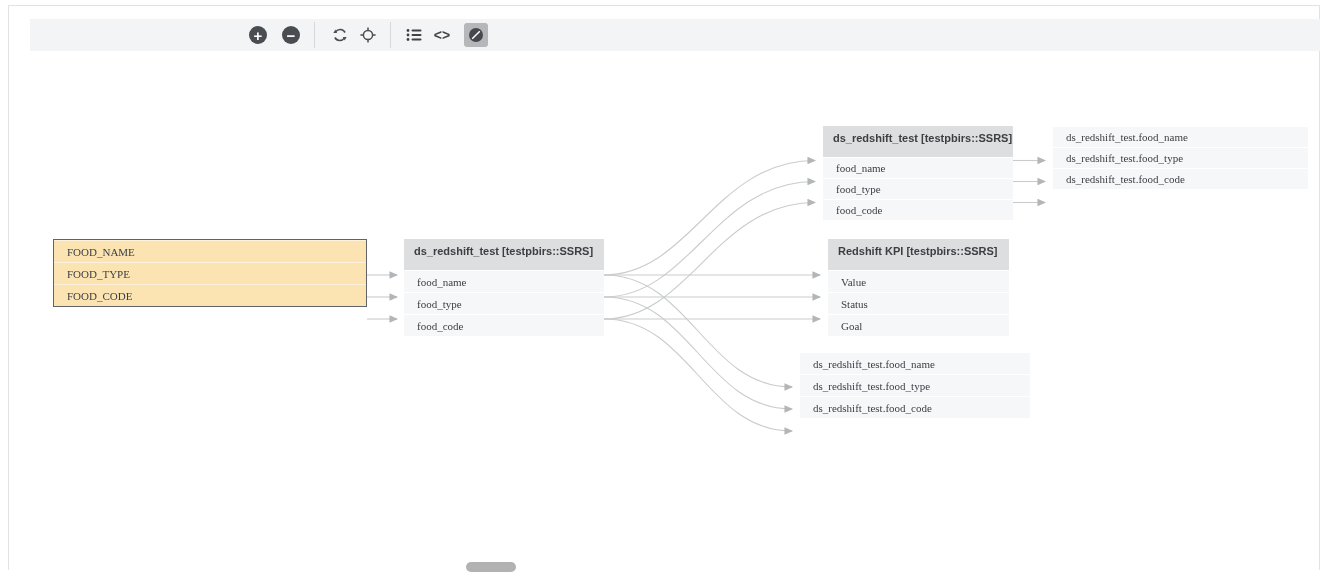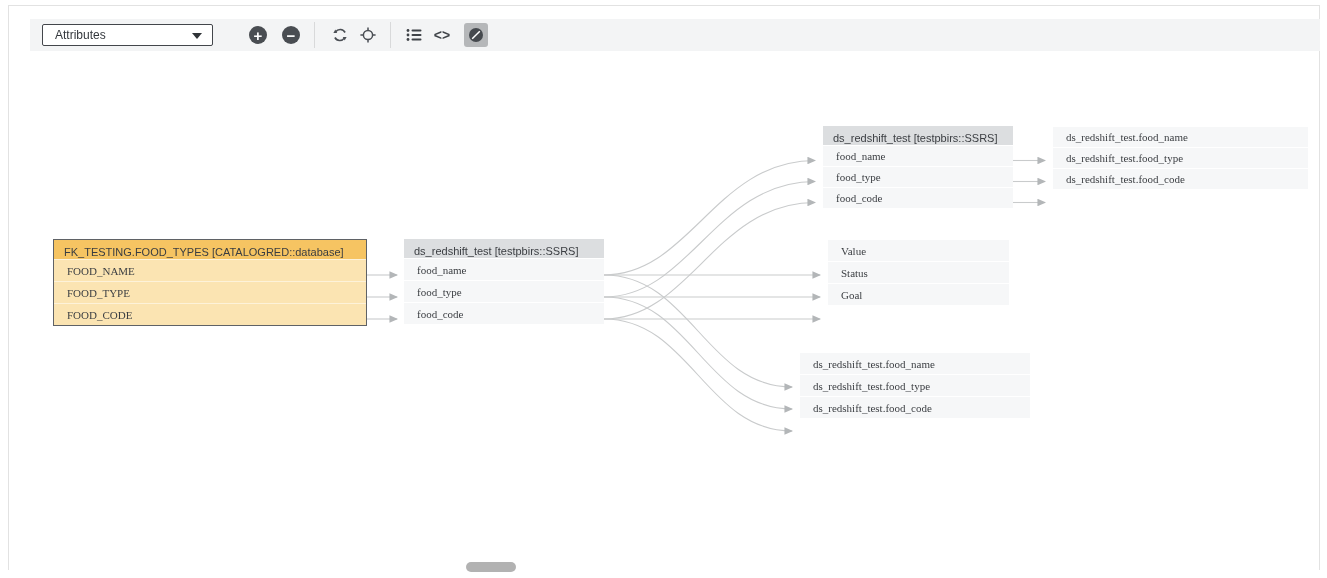--- a/index.html
+++ b/index.html
@@ -22,45 +22,41 @@
     color: #fff; font-size: 15px; font-weight: bold; line-height: 17px; text-align: center;
     top: 7px; }
   .sep { position: absolute; top: 3px; width: 1px; height: 26px; background: #d8d9da; }
   .code-glyph { font-size: 14px; font-weight: bold; color: #3f4348; letter-spacing: 0px; }
   .active-btn { position: absolute; left: 434px; top: 4px; width: 24px; height: 24px;
     background: #b5b7b9; border-radius: 3px; display: flex; align-items: center;
     justify-content: center; cursor: pointer; }
   
   .edges-svg { position: absolute; left: 0; top: 0; z-index: 1; pointer-events: none; }
   .node { position: absolute; z-index: 2; font-size: 11px; color: #3b3e42; cursor: pointer; }
-  .node .hdr { height: 19px; line-height: 24px; font-weight: normal; padding-left: 10px;
+  .node .hdr { height: 31px; line-height: 24px; font-weight: bold; padding-left: 10px;
     white-space: nowrap; overflow: hidden; }
   .node .row { line-height: 21px; padding-left: 13px; white-space: nowrap; overflow: hidden; font-family: Liberation Serif, serif; }
   .node.db { border: 1px solid #5f6266; }
   .node.db .hdr { background: #f6c462; color: #3a3d41; }
   .node.db .row { background: #fbe4b2; height: 22px; line-height: 22px;
     border-top: 1px solid rgba(255,255,255,0.5); }
   .node.ssrs .hdr { background: #dcdee0; }
   .node.ssrs .row { background: #f6f7f8; border-top: 1px solid #ffffff; }
   .node.rows22 .row { height: 22px; line-height: 22px; }
   .node.rows21 .row { height: 21px; line-height: 21px; }
   
   .hscroll-thumb { position: absolute; left: 466px; top: 562px; width: 50px; height: 10px;
     background: #b2b2b2; border-radius: 5px; z-index: 4; cursor: grab; }
 </style>
 </head>
 <body>
 
 <div class="frame"></div>
 
 <div class="toolbar">
-  <div class="dropdown">
-    <span>Attributes</span>
-    <span class="caret"></span>
-  </div>
 
   <div class="tbtn circle-btn" style="left:219px;top:7px;position:absolute;">
       <span>+</span>
     </div>
   <div class="tbtn circle-btn" style="left:252px;top:7px;position:absolute;">
       <span>−</span>
     </div>
 
   <div class="sep" style="left:284px;"></div>
 
@@ -130,21 +126,20 @@
     <path d="M 604 297 C 690 297 706 409 792 409" marker-end="url(#arw)"></path>
     <path d="M 604 319 C 690 319 706 431 792 431" marker-end="url(#arw)"></path>
 
     <path d="M 1013 160.5 H 1045" marker-end="url(#arw)"></path>
     <path d="M 1013 181.5 H 1045" marker-end="url(#arw)"></path>
     <path d="M 1013 202.5 H 1045" marker-end="url(#arw)"></path>
   </g>
 </svg>
 
 <div class="node db rows22" style="left:53px;top:239px;width:314px;">
-  <div class="hdr">FK_TESTING.FOOD_TYPES [CATALOGRED::database]</div>
   <div class="row">FOOD_NAME</div>
   <div class="row">FOOD_TYPE</div>
   <div class="row">FOOD_CODE</div>
 </div>
 
 <div class="node ssrs rows22" style="left:404px;top:239px;width:200px;">
   <div class="hdr">ds_redshift_test [testpbirs::SSRS]</div>
   <div class="row">food_name</div>
   <div class="row">food_type</div>
   <div class="row">food_code</div>
@@ -157,20 +152,21 @@
   <div class="row">food_code</div>
 </div>
 
 <div class="node ssrs rows21" style="left:1053px;top:126px;width:255px;">
   <div class="row">ds_redshift_test.food_name</div>
   <div class="row">ds_redshift_test.food_type</div>
   <div class="row">ds_redshift_test.food_code</div>
 </div>
 
 <div class="node ssrs rows22" style="left:828px;top:239px;width:181px;">
+  <div class="hdr">Redshift KPI [testpbirs::SSRS]</div>
   <div class="row">Value</div>
   <div class="row">Status</div>
   <div class="row">Goal</div>
 </div>
 
 <div class="node ssrs rows22" style="left:800px;top:352px;width:230px;">
   <div class="row">ds_redshift_test.food_name</div>
   <div class="row">ds_redshift_test.food_type</div>
   <div class="row">ds_redshift_test.food_code</div>
 </div>

